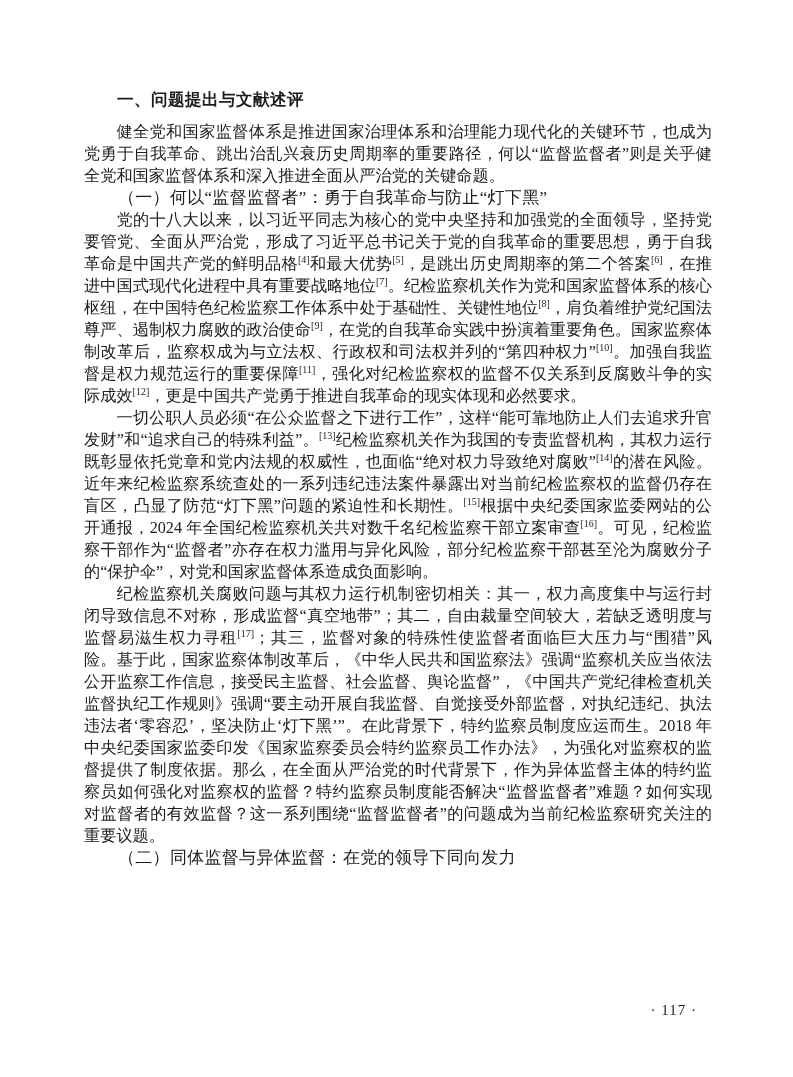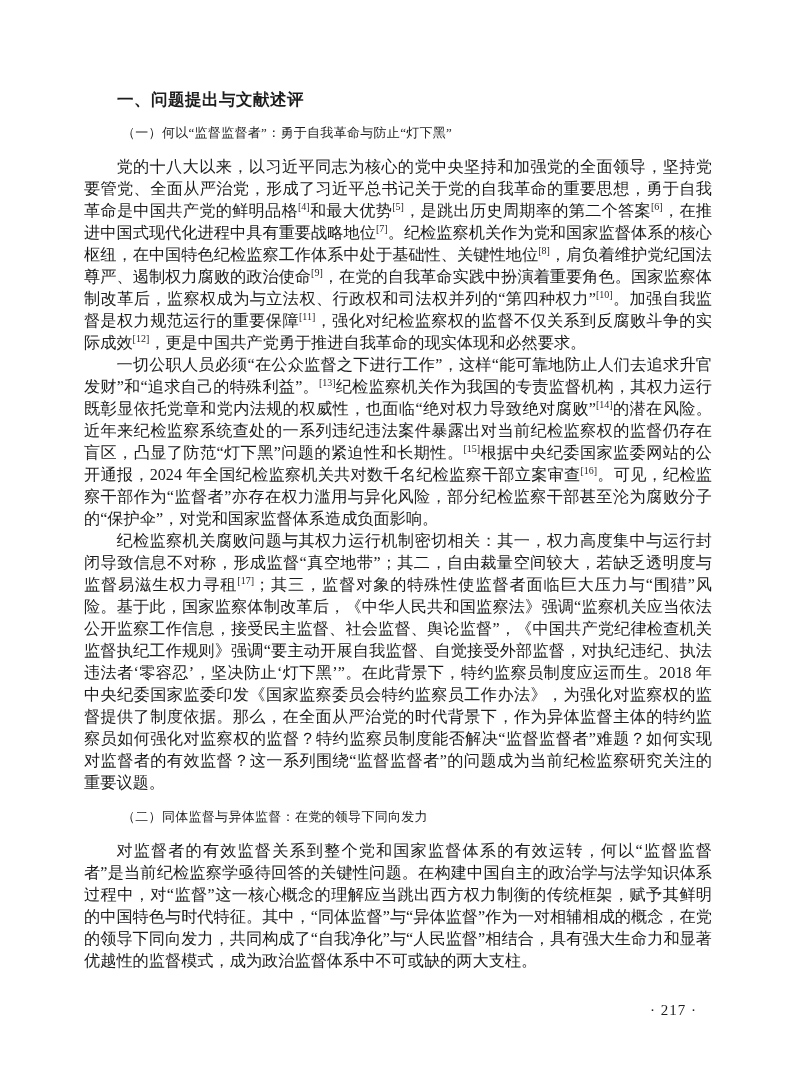--- a/index.html
+++ b/index.html
@@ -33,24 +33,24 @@
   }
   .para {
     font-size: 16.2px;
     line-height: 22px;
     text-indent: 2em;
     text-align: justify;
     text-justify: inter-character;
     margin: 0;
   }
   .subheading {
-    font-size: 13px;
+    font-size: 17px;
     line-height: 22px;
     text-indent: 2em;
-    margin: 12px;
+    margin: 0;
     letter-spacing: 0.3px;
   }
   sup.fnref {
     font-size: 10px;
     line-height: 0;
     vertical-align: super;
     letter-spacing: 0;
   }
   .page-number {
     position: absolute;
@@ -60,21 +60,21 @@
     letter-spacing: 1px;
     color: #1c1c1c;
   }
 </style>
 </head>
 <body>
 
 <div class="page">
   <div class="content">
     <h2 class="section-heading">一、问题提出与文献述评</h2>
+    <p class="para">健全党和国家监督体系是推进国家治理体系和治理能力现代化的关键环节，也成为党勇于自我革命、跳出治乱兴衰历史周期率的重要路径，何以“监督监督者”则是关乎健全党和国家监督体系和深入推进全面从严治党的关键命题。</p>
     <p class="subheading">（一）何以“监督监督者”：勇于自我革命与防止“灯下黑”</p>
     <p class="para">党的十八大以来，以习近平同志为核心的党中央坚持和加强党的全面领导，坚持党要管党、全面从严治党，形成了习近平总书记关于党的自我革命的重要思想，勇于自我革命是中国共产党的鲜明品格<sup class="fnref">[4]</sup>和最大优势<sup class="fnref">[5]</sup>，是跳出历史周期率的第二个答案<sup class="fnref">[6]</sup>，在推进中国式现代化进程中具有重要战略地位<sup class="fnref">[7]</sup>。纪检监察机关作为党和国家监督体系的核心枢纽，在中国特色纪检监察工作体系中处于基础性、关键性地位<sup class="fnref">[8]</sup>，肩负着维护党纪国法尊严、遏制权力腐败的政治使命<sup class="fnref">[9]</sup>，在党的自我革命实践中扮演着重要角色。国家监察体制改革后，监察权成为与立法权、行政权和司法权并列的“第四种权力”<sup class="fnref">[10]</sup>。加强自我监督是权力规范运行的重要保障<sup class="fnref">[11]</sup>，强化对纪检监察权的监督不仅关系到反腐败斗争的实际成效<sup class="fnref">[12]</sup>，更是中国共产党勇于推进自我革命的现实体现和必然要求。</p>
     <p class="para">一切公职人员必须“在公众监督之下进行工作”，这样“能可靠地防止人们去追求升官发财”和“追求自己的特殊利益”。<sup class="fnref">[13]</sup>纪检监察机关作为我国的专责监督机构，其权力运行既彰显依托党章和党内法规的权威性，也面临“绝对权力导致绝对腐败”<sup class="fnref">[14]</sup>的潜在风险。近年来纪检监察系统查处的一系列违纪违法案件暴露出对当前纪检监察权的监督仍存在盲区，凸显了防范“灯下黑”问题的紧迫性和长期性。<sup class="fnref">[15]</sup>根据中央纪委国家监委网站的公开通报，2024 年全国纪检监察机关共对数千名纪检监察干部立案审查<sup class="fnref">[16]</sup>。可见，纪检监察干部作为“监督者”亦存在权力滥用与异化风险，部分纪检监察干部甚至沦为腐败分子的“保护伞”，对党和国家监督体系造成负面影响。</p>
     <p class="para">纪检监察机关腐败问题与其权力运行机制密切相关：其一，权力高度集中与运行封闭导致信息不对称，形成监督“真空地带”；其二，自由裁量空间较大，若缺乏透明度与监督易滋生权力寻租<sup class="fnref">[17]</sup>；其三，监督对象的特殊性使监督者面临巨大压力与“围猎”风险。基于此，国家监察体制改革后，《中华人民共和国监察法》强调“监察机关应当依法公开监察工作信息，接受民主监督、社会监督、舆论监督”，《中国共产党纪律检查机关监督执纪工作规则》强调“要主动开展自我监督、自觉接受外部监督，对执纪违纪、执法违法者‘零容忍’，坚决防止‘灯下黑’”。在此背景下，特约监察员制度应运而生。2018 年中央纪委国家监委印发《国家监察委员会特约监察员工作办法》，为强化对监察权的监督提供了制度依据。那么，在全面从严治党的时代背景下，作为异体监督主体的特约监察员如何强化对监察权的监督？特约监察员制度能否解决“监督监督者”难题？如何实现对监督者的有效监督？这一系列围绕“监督监督者”的问题成为当前纪检监察研究关注的重要议题。</p>
     <p class="subheading">（二）同体监督与异体监督：在党的领导下同向发力</p>
-    <p class="para">对监督者的有效监督关系到整个党和国家监督体系的有效运转，何以“监督监督者”是当前纪检监察学亟待回答的关键性问题。在构建中国自主的政治学与法学知识体系过程中，对“监督”这一核心概念的理解应当跳出西方权力制衡的传统框架，赋予其鲜明的中国特色与时代特征。其中，“同体监督”与“异体监督”作为一对相辅相成的概念，在党的领导下同向发力，共同构成了“自我净化”与“人民监督”相结合，具有强大生命力和显著优越性的监督模式，成为政治监督体系中不可或缺的两大支柱。</p>
   </div>
-  <div class="page-number">· 217 ·</div>
+  <div class="page-number">· 117 ·</div>
 </div>
 
 </body></html>

